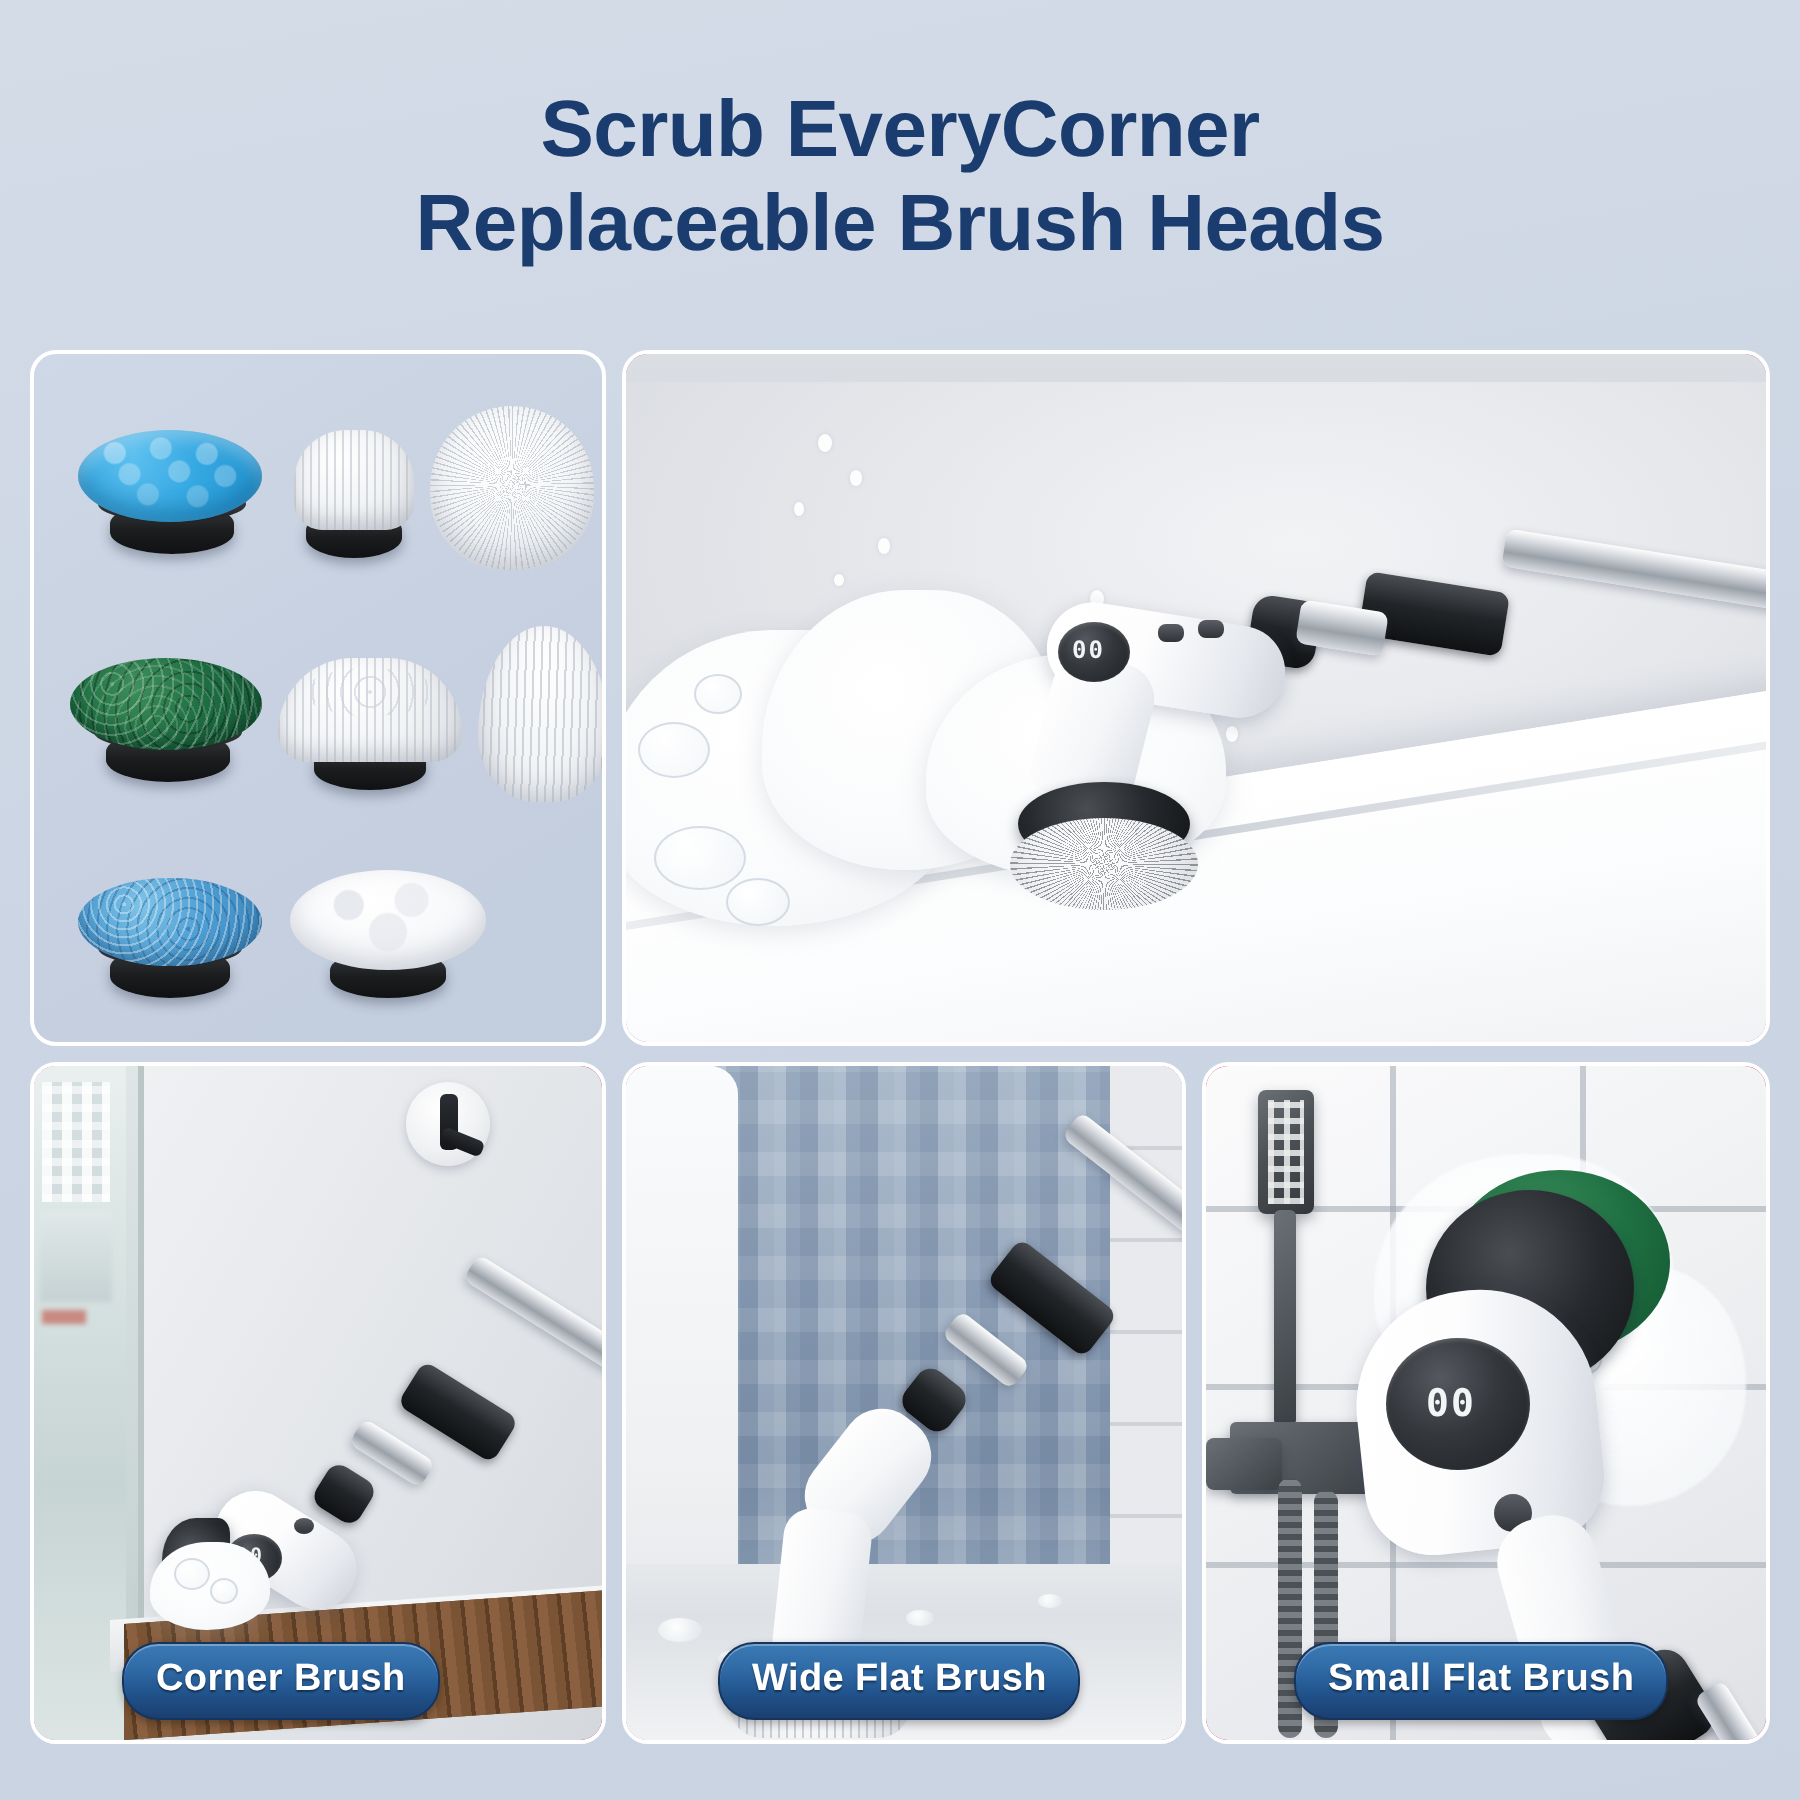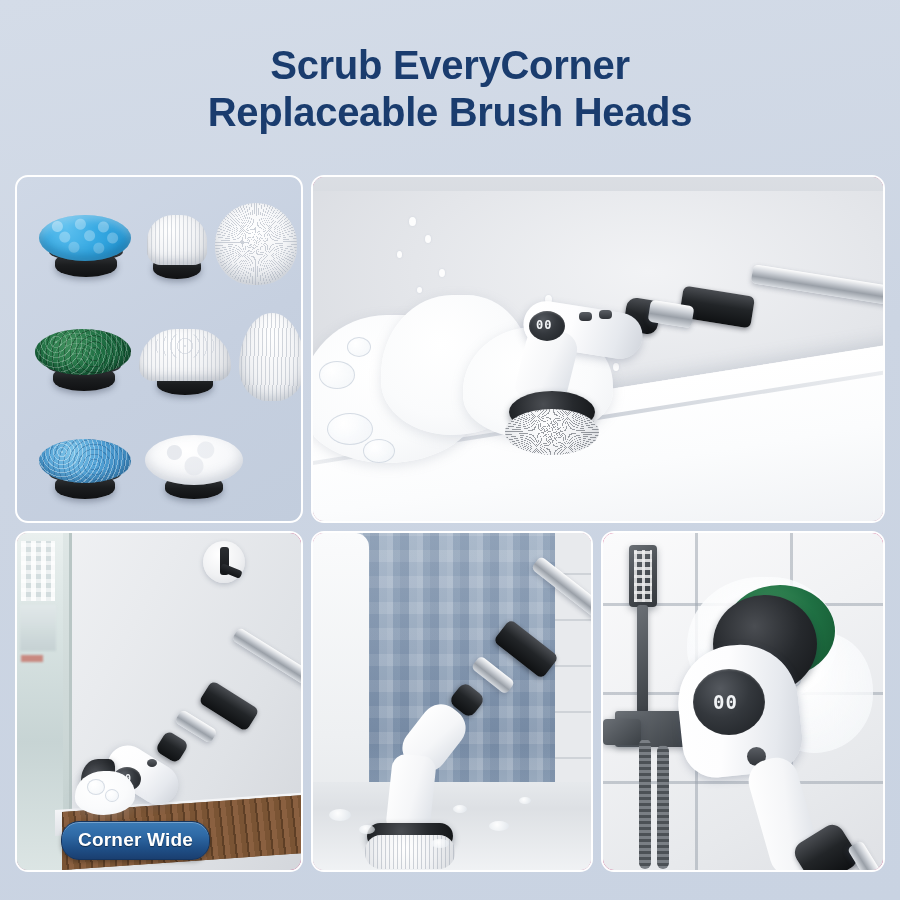--- a/index.html
+++ b/index.html
@@ -416,21 +416,21 @@
         <div class="devHeadBlack" style="left:-16px;top:96px;width:34px;height:42px;border-radius:50% 18% 18% 50%;"></div>
       </div>
 
       <div class="foamMound" style="left:58px;top:238px;width:60px;height:44px;"></div>
       <div class="bub" style="left:70px;top:246px;width:16px;height:14px;"></div>
       <div class="bub" style="left:88px;top:256px;width:12px;height:11px;"></div>
       <div class="drop" style="left:76px;top:292px;width:5px;height:11px;"></div>
       <div class="drop" style="left:92px;top:300px;width:4px;height:9px;"></div>
       <div class="drop" style="left:84px;top:312px;width:4px;height:8px;"></div>
 
-      <div class="badge" style="left:44px;bottom:10px;">Corner Wide</div>
+      <div class="badge" style="left:44px;bottom:10px;">Corner Brush</div>
     </div>
   </div>
 
   <div class="panel pD">
     <div class="scene">
       <div style="position:absolute;inset:0;background:linear-gradient(180deg,#eceef1,#e2e5e9);"></div>
       <div class="dCurtain"></div>
       <div class="dTileR"></div>
       <div class="dWall"></div>
       <div class="dFloor"></div>
@@ -449,20 +449,21 @@
         </div>
       </div>
 
       <div class="dWet" style="left:16px;top:276px;width:22px;height:12px;"></div>
       <div class="dWet" style="left:46px;top:292px;width:16px;height:9px;"></div>
       <div class="dWet" style="left:140px;top:272px;width:14px;height:8px;"></div>
       <div class="dWet" style="left:176px;top:288px;width:20px;height:10px;"></div>
       <div class="dWet" style="left:206px;top:264px;width:12px;height:7px;"></div>
       <div class="dWet" style="left:118px;top:306px;width:18px;height:9px;"></div>
 
+      <div class="badge" style="left:46px;bottom:10px;">Wide Flat Brush</div>
     </div>
   </div>
 
   <div class="panel pE">
     <div class="scene">
       <div class="eTiles"></div>
 
       <div class="eShowerHead" style="left:26px;top:12px;width:28px;height:62px;">
         <div class="eHoles"></div>
       </div>
@@ -484,16 +485,17 @@
         <div class="devBody" style="left:16px;top:64px;width:120px;height:130px;border-radius:58px 58px 34px 34px;transform:rotate(-6deg);"></div>
         <div class="lcd" style="left:30px;top:88px;width:72px;height:66px;"></div>
         <div class="lcdGlyph" style="left:50px;top:110px;font-size:19px;">00</div>
         <div class="btnDot" style="left:84px;top:166px;width:19px;height:19px;"></div>
         <div class="btnDot" style="left:96px;top:194px;width:24px;height:26px;border-radius:9px;"></div>
         <div class="devNeck" style="left:96px;top:176px;width:50px;height:120px;border-radius:22px;transform:rotate(-16deg);"></div>
         <div class="collar" style="left:136px;top:250px;width:54px;height:48px;transform:rotate(-32deg);border-radius:12px;"></div>
         <div class="pole" style="left:176px;top:282px;width:64px;height:17px;transform:rotate(58deg);"></div>
       </div>
 
+      <div class="badge" style="left:44px;bottom:10px;">Small Flat Brush</div>
     </div>
   </div>
 
 </div>
 
 </body></html>

